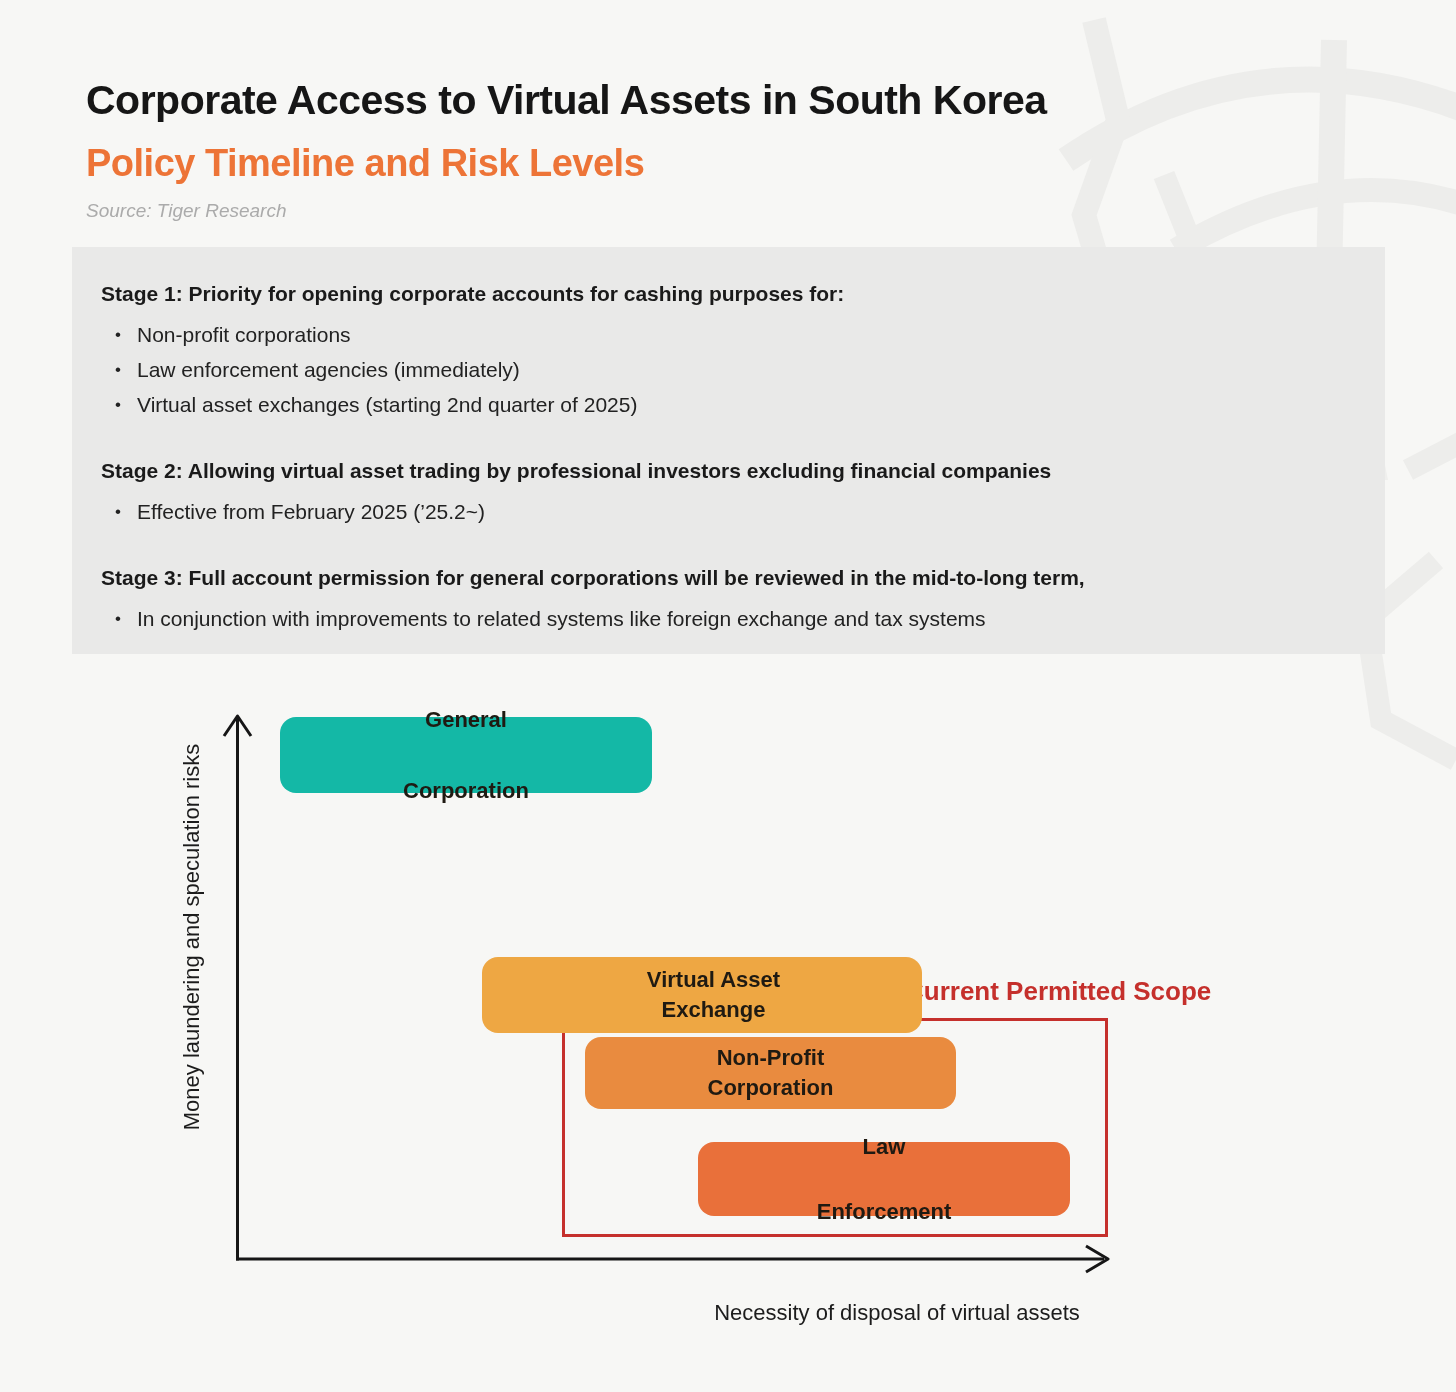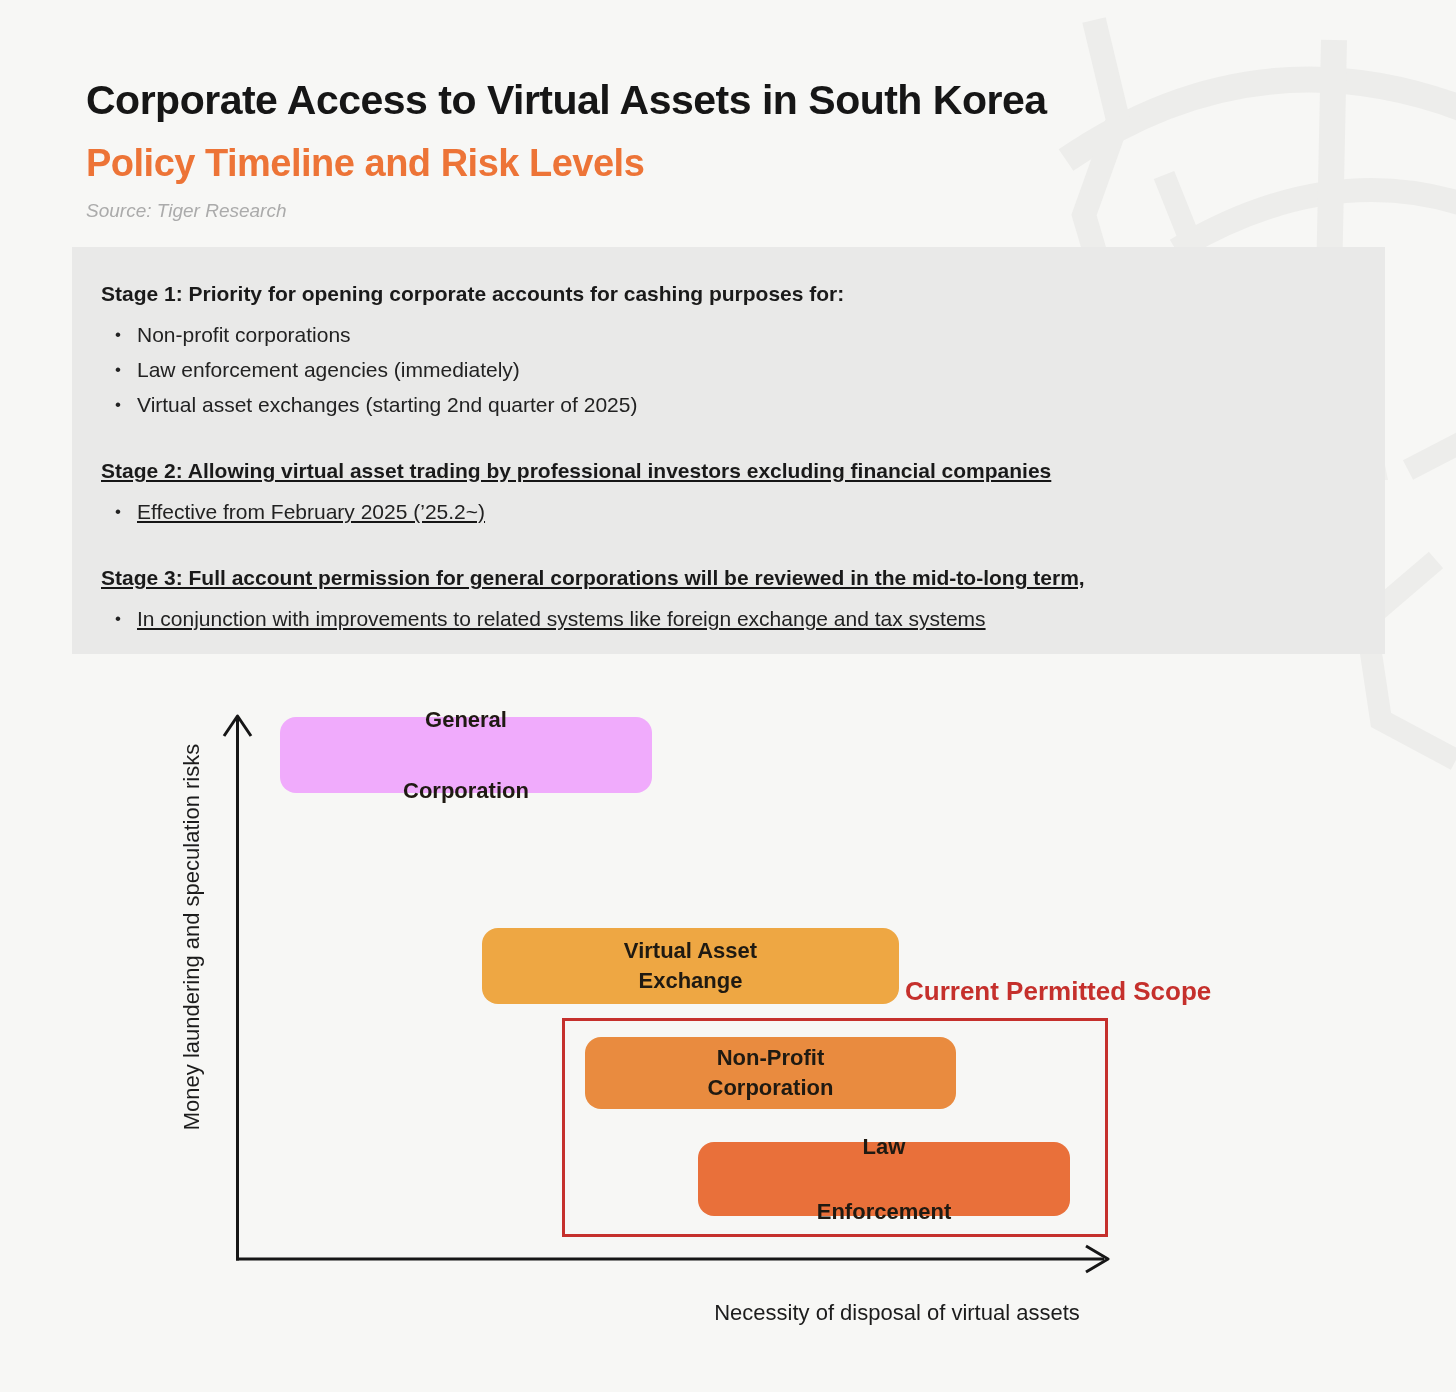--- a/index.html
+++ b/index.html
@@ -22,40 +22,40 @@
     background:#e9e9e8;z-index:1;box-sizing:border-box;
     padding:34px 40px 0 29px;
   }
   .stage h3{font-size:21px;font-weight:700;margin:0;color:#1a1a1a;line-height:26px;}
   .stage ul{list-style:none;margin:10px 0 0 0;padding:0;}
   .stage li{
     position:relative;font-size:21px;line-height:35px;color:#222;
     padding-left:36px;
   }
   .stage li::before{content:"•";position:absolute;left:14px;top:0;font-size:17px;color:#222;}
-  .stage + .stage{margin-top:36px;text-decoration:underline;}
+  .stage + .stage{margin-top:36px;}
   
   .axes-svg{position:absolute;left:0;top:0;width:1456px;height:1392px;z-index:1;pointer-events:none;}
   .y-axis-label{
     position:absolute;left:-28px;top:922px;width:440px;height:30px;z-index:1;
     font-size:22px;color:#1c1c1c;text-align:center;line-height:30px;
     transform:rotate(-90deg);
   }
   .x-axis-label{
     position:absolute;left:647px;top:1300px;width:500px;z-index:1;
     font-size:22px;color:#1c1c1c;text-align:center;
   }
   .chart-box{
     position:absolute;z-index:2;border-radius:16px;
     display:flex;flex-direction:column;align-items:center;justify-content:center;
     font-size:22px;font-weight:700;line-height:30px;color:#1f1a12;text-align:center;
   }
   .box-general{left:280px;top:717px;width:372px;height:76px;background:#f4c76f;}
   .box-professional{left:382px;top:822px;width:371px;height:76px;background:#f2bd5a;}
-  .box-exchange{left:482px;top:928px;width:417px;height:76px;background:#eea743;}
+  .box-exchange{left:482px;top:957px;width:417px;height:76px;background:#eea743;padding-left:23px;}
   .box-nonprofit{left:585px;top:1037px;width:371px;height:72px;background:#e98b3f;text-align:right;}
   .box-law{left:698px;top:1142px;width:372px;height:74px;background:#e9703a;}
   .scope-rect{
     position:absolute;left:562px;top:1018px;width:546px;height:219px;z-index:1;
     border:3px solid #c5302c;box-sizing:border-box;
   }
   .scope-label{
     position:absolute;left:905px;top:976px;z-index:2;
     font-size:26px;font-weight:700;color:#c5302c;white-space:nowrap;
   }
@@ -114,21 +114,21 @@
       <path d="M1086 1246 L1108 1259 L1086 1272"></path>
     </g>
   </svg>
 
   <div class="y-axis-label">Money laundering and speculation risks</div>
   <div class="x-axis-label">Necessity of disposal of virtual assets</div>
 
   <div class="scope-rect"></div>
   <div class="scope-label">Current Permitted Scope</div>
 
-  <div class="chart-box box-general" style="background-color: #f0abfc; gap: 41px;">
+  <div class="chart-box box-general" style="background-color: #14b8a6; gap: 41px;">
     <span>General</span>
     <span>Corporation</span>
   </div>
   <div class="chart-box box-exchange" style="background-color: rgb(238, 167, 67);">
     <span>Virtual Asset</span>
     <span>Exchange</span>
   </div>
   <div class="chart-box box-nonprofit" style="background-color: rgb(233, 139, 63);">
     <span>Non-Profit</span>
     <span>Corporation</span>

